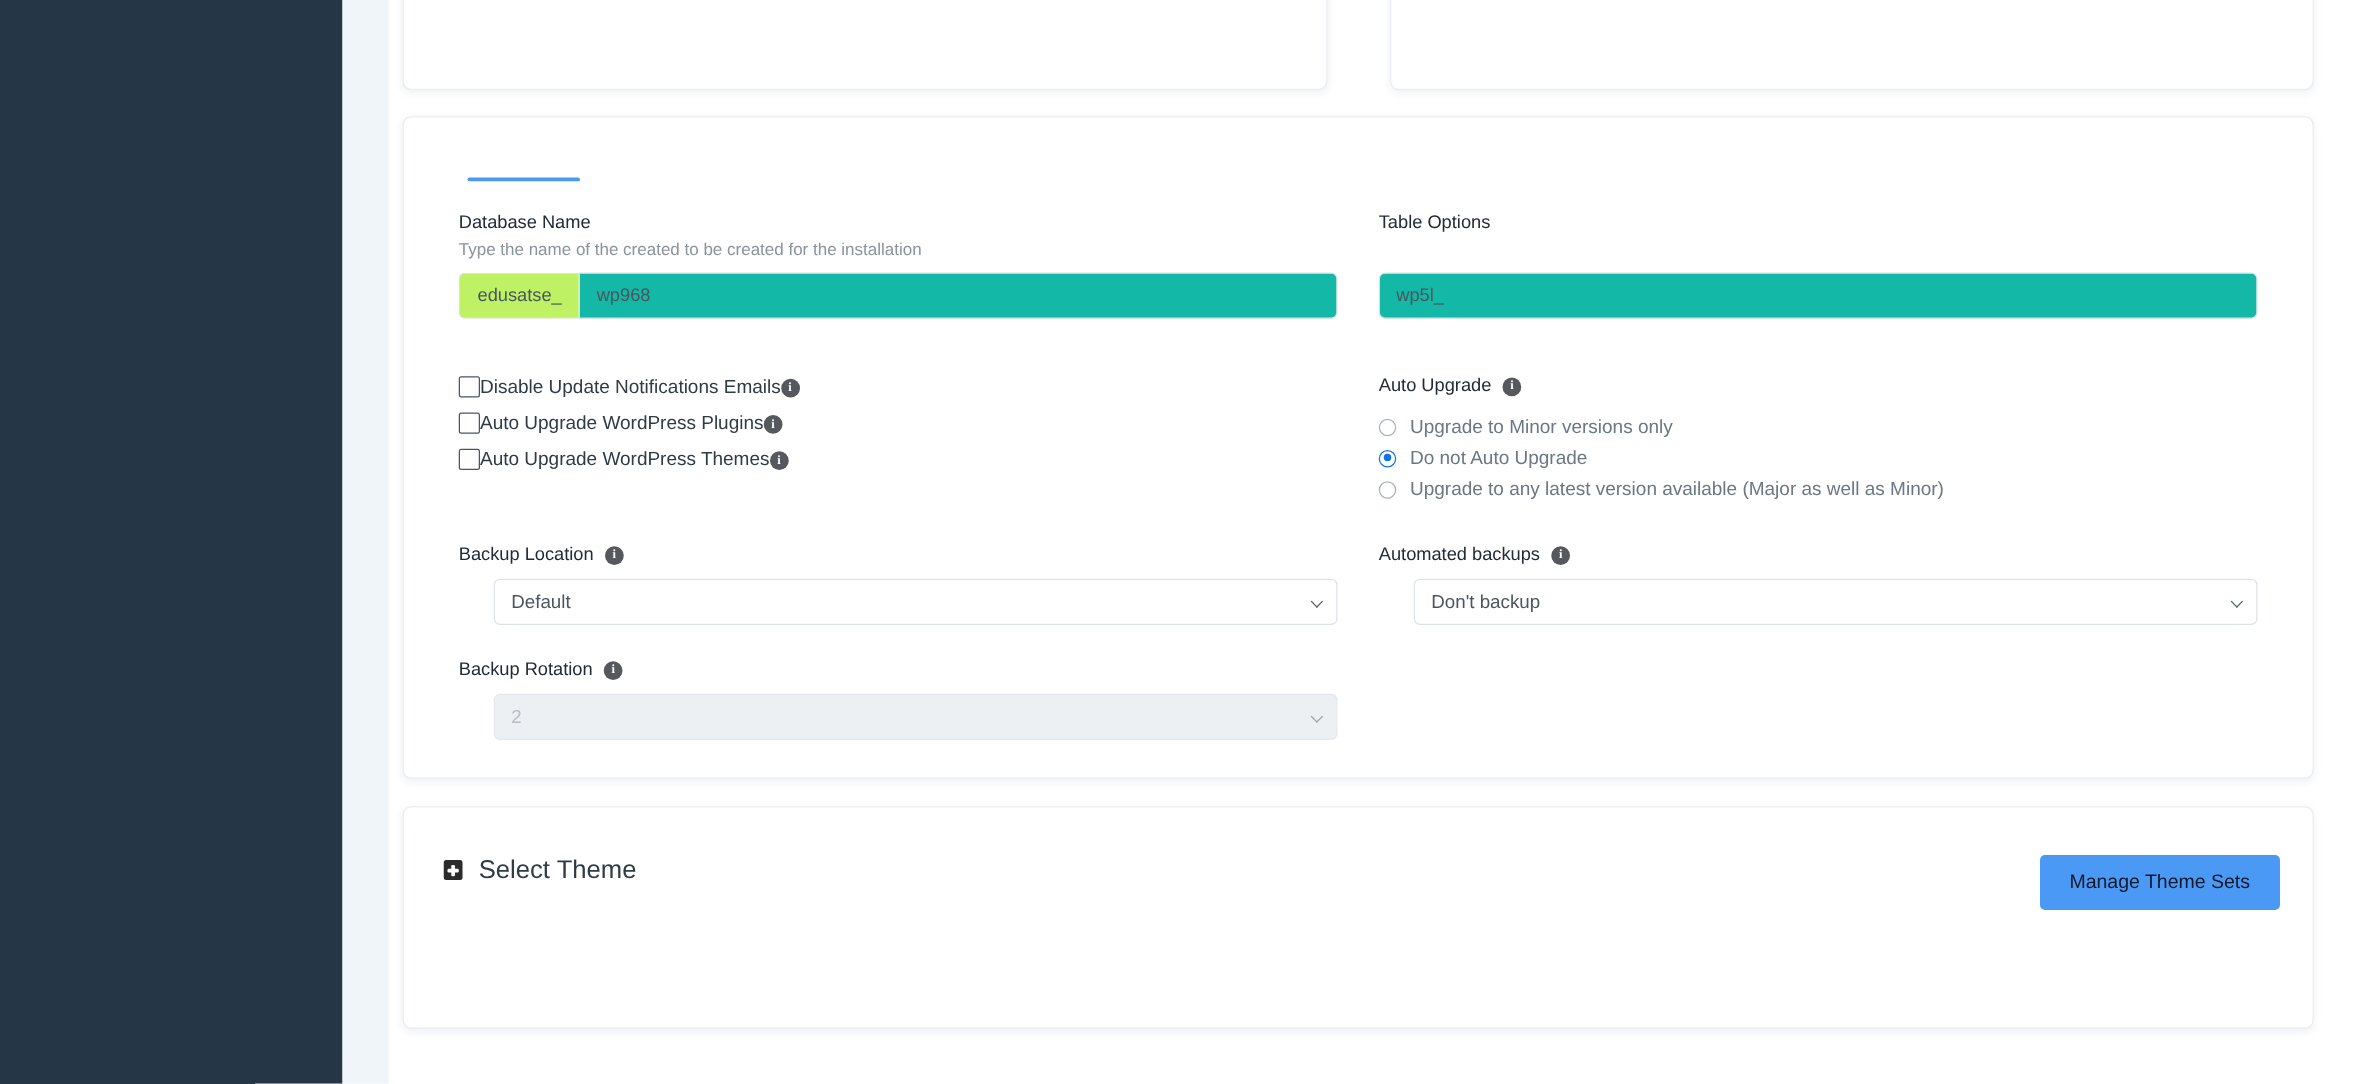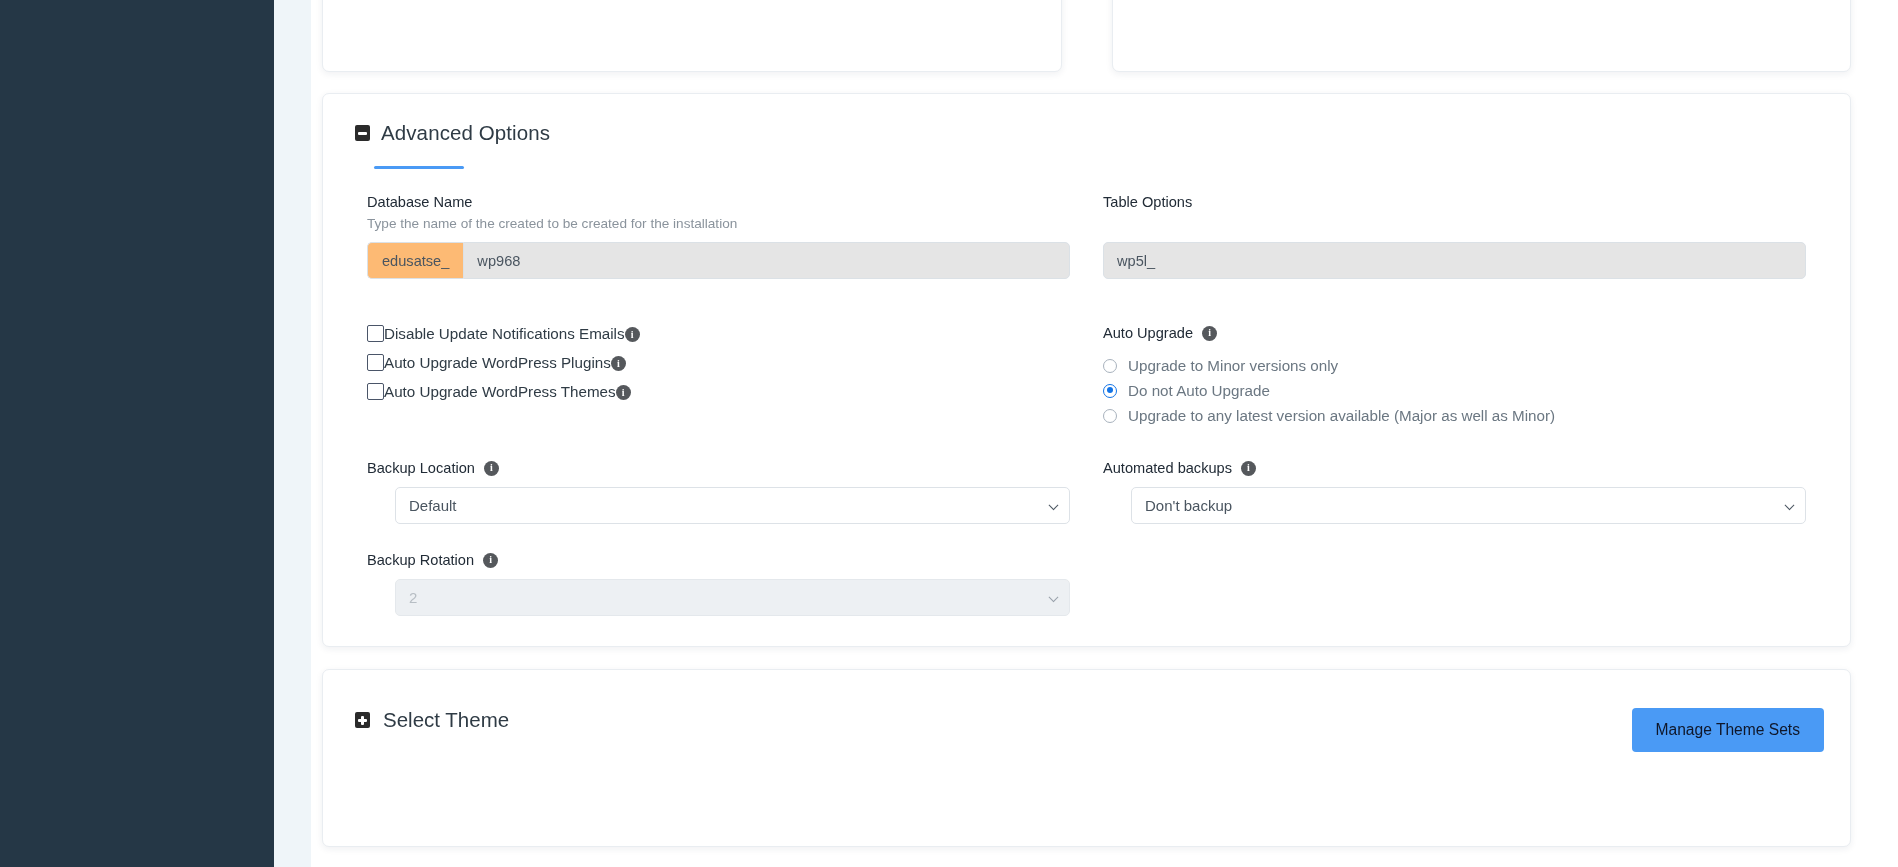--- a/index.html
+++ b/index.html
@@ -138,41 +138,41 @@
     line-height: 1;
     flex: 0 0 auto;
   }
   
   .igroup {
     display: flex;
     margin-top: 11px;
     height: 37px;
   }
   .iprefix {
-    background: #fdba74;
+    background: #bef264;
     border: 1px solid #dbe1e6;
     border-right: none;
     border-radius: 5px 0 0 5px;
     padding: 0 14px;
     display: flex;
     align-items: center;
     font-size: 14.6px;
     color: #4a5560;
     white-space: nowrap;
   }
   .inp {
     flex: 1 1 auto;
     min-width: 0;
     border: 1px solid #dbe1e6;
     border-radius: 0 5px 5px 0;
     padding: 0 13px;
     font-size: 14.6px;
     color: #4a5560;
     font-family: "Liberation Sans", sans-serif;
-    background: #e5e5e5;
+    background: #14b8a6;
     outline: none;
   }
   .inp.solo { border-radius: 5px; }
   
   .cb-list { margin-top: 21px; }
   .cb-row {
     display: flex;
     align-items: flex-end;
     margin-bottom: 12px;
   }
@@ -297,24 +297,20 @@
 
     <div class="top-row">
       <div class="card top-card"></div>
       <div class="card top-card">
         
       </div>
     </div>
 
     <div class="card section">
 
-      <div class="sec-head">
-        <span class="toggle-sq"></span>
-        <span class="sec-title">Advanced Options</span>
-      </div>
       <div class="underline"></div>
 
       <div class="grid">
         <div class="col">
           <div class="field">
             <div class="lbl">
               <span>Database Name</span>
             </div>
             <div class="hint">Type the name of the created to be created for the installation</div>
             <div class="igroup">

